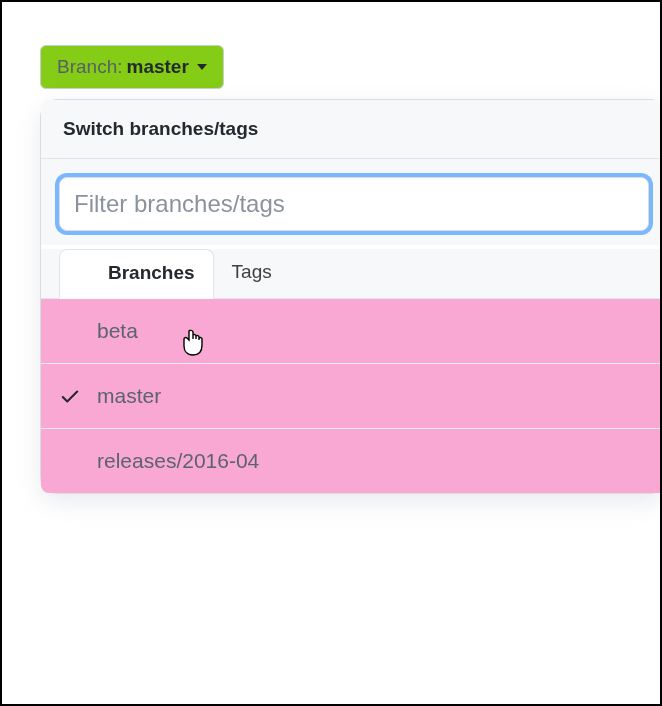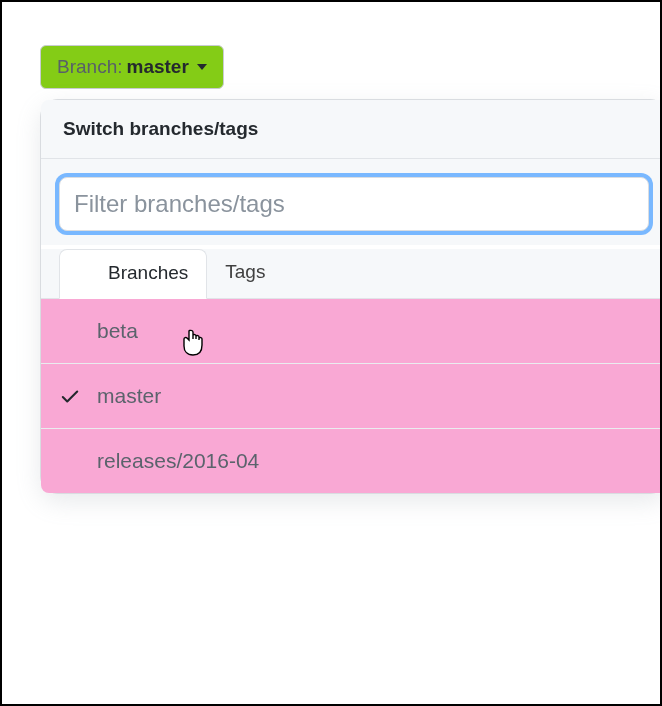--- a/index.html
+++ b/index.html
@@ -98,21 +98,21 @@
       color: #404040;
       position: relative;
       margin-bottom: -1px;
     }
     .tab.active {
       background: #fff;
       border: 1px solid #e1e4e8;
       border-bottom: 1px solid #fff;
       border-radius: 8px 8px 0 0;
       color: #24292e;
-      font-weight: 400;
+      font-weight: 700;
       padding-left: 48px;
     }
     .list {
       background: #f9a8d4;
       border-radius: 0 0 8px 8px;
       overflow: hidden;
     }
     .list-item {
       display: flex;
       align-items: center;

